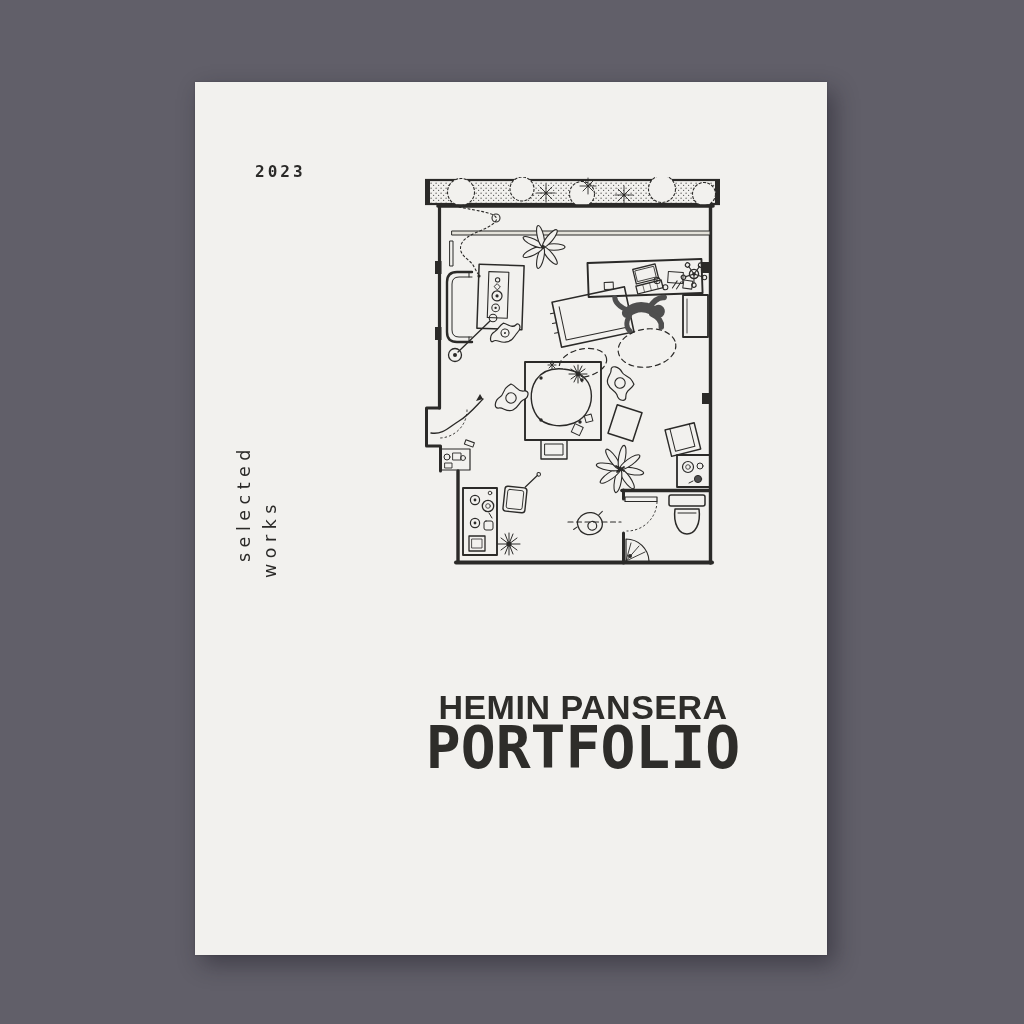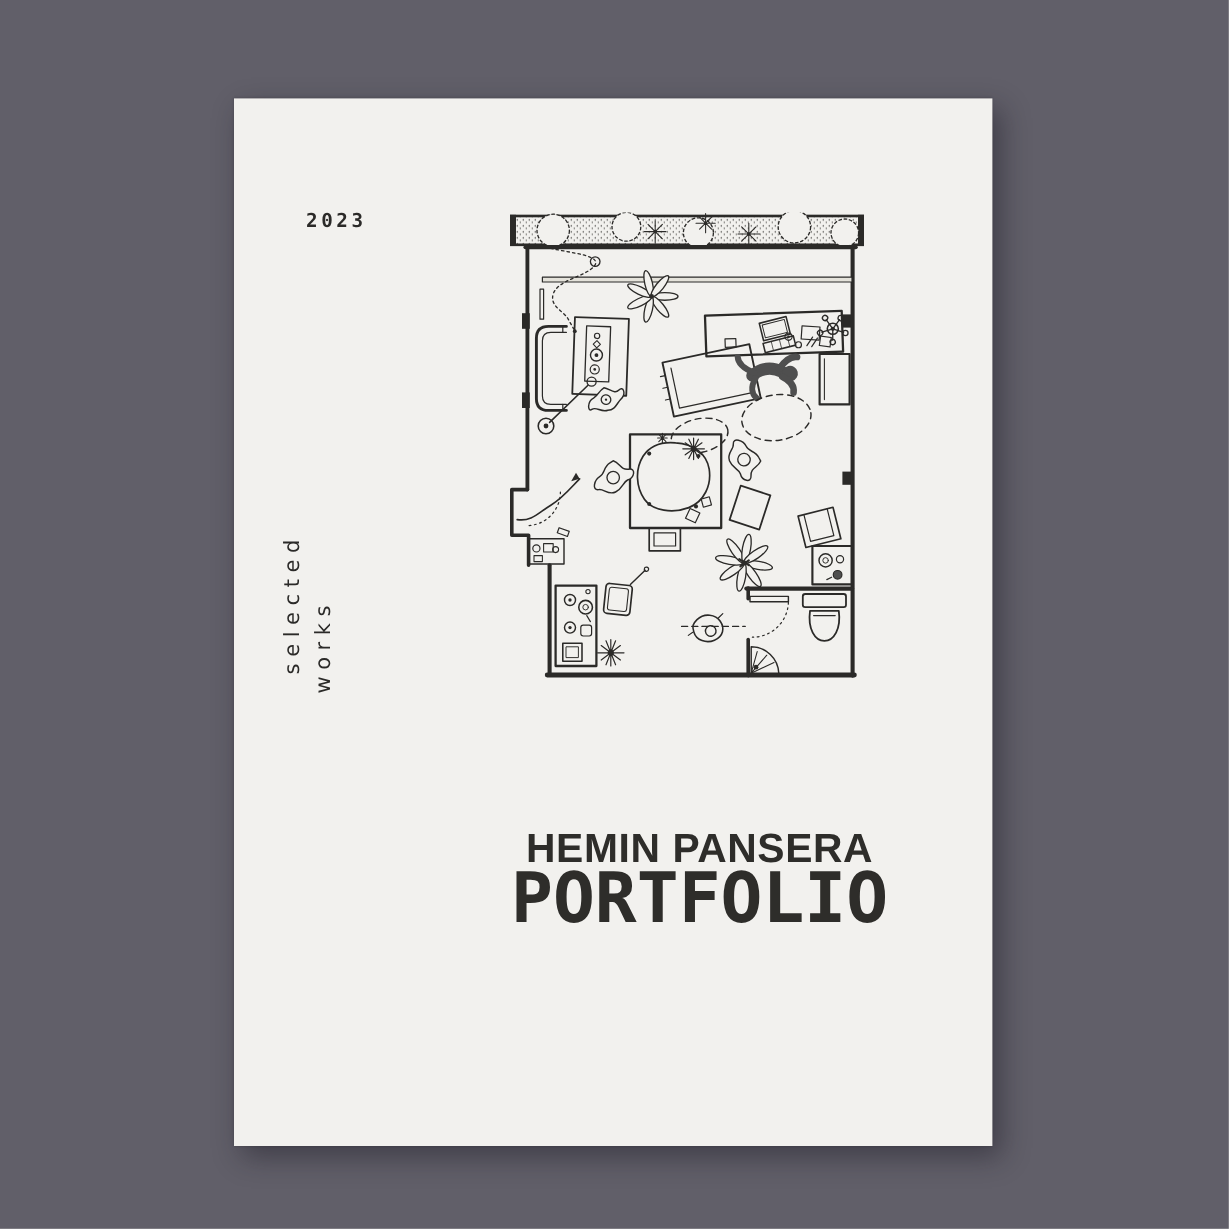--- a/index.html
+++ b/index.html
@@ -8,21 +8,21 @@
     background:var(--bg,#615f69);
     font-family:"DejaVu Sans", sans-serif;
     position:relative;
   }
   .page{
     position:absolute;left:195px;top:82px;width:632px;height:873px;
     background:var(--paper,#f2f1ee);
     box-shadow:7px 9px 22px rgba(24,23,33,.45), 0 0 2px rgba(24,23,33,.25);
   }
   .year{
-    position:absolute;left:60px;top:92px;
+    position:absolute;left:60px;top:80px;
     font-family:"DejaVu Sans Mono", monospace;
     font-size:16px;font-weight:bold;letter-spacing:3px;
     color:var(--ink,#2b2a28);
   }
   .vert{
     position:absolute;white-space:nowrap;
     transform-origin:0 100%;transform:rotate(-90deg);
     font-family:"DejaVu Sans", sans-serif;
     font-size:17.5px;letter-spacing:5.5px;line-height:22px;height:22px;
     color:var(--ink,#2b2a28);

